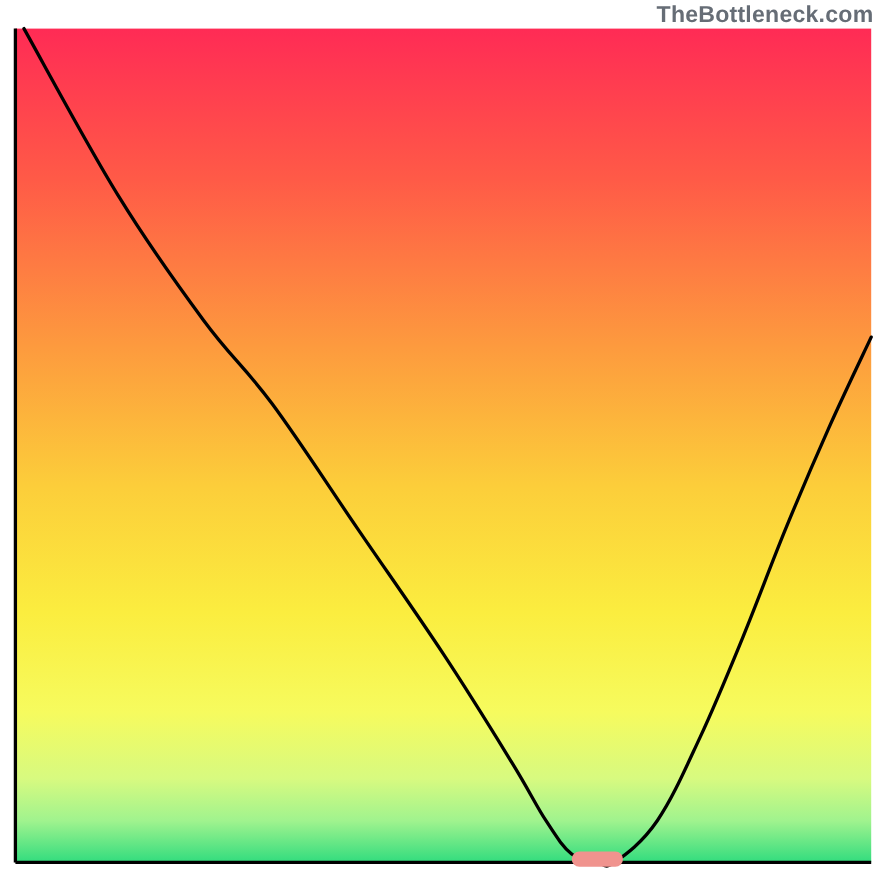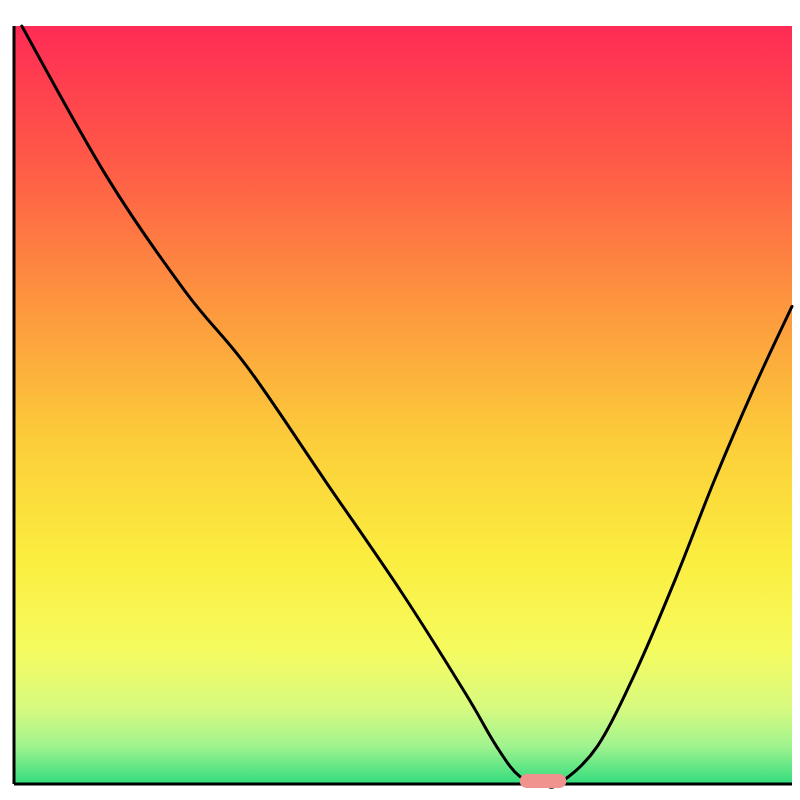--- a/index.html
+++ b/index.html
@@ -25,20 +25,21 @@
     letter-spacing: 0.2px;
     color: #666d76;
     z-index: 10;
   }
   svg { display: block; }
 </style>
 </head>
 <body>
 
 <div class="chart-wrap">
+  <div class="watermark">TheBottleneck.com</div>
   <svg id="chart-svg" width="800" height="800" viewBox="0 0 800 800">
     <defs>
       <linearGradient id="bg-grad" x1="0" y1="0" x2="0" y2="1">
           <stop offset="0%" stop-color="#ff2b55"></stop>
           <stop offset="18%" stop-color="#ff5a47"></stop>
           <stop offset="38%" stop-color="#fd9a3e"></stop>
           <stop offset="55.00000000000001%" stop-color="#fcce3a"></stop>
           <stop offset="70%" stop-color="#fbed3f"></stop>
           <stop offset="82%" stop-color="#f6fb5e"></stop>
           <stop offset="90%" stop-color="#d7fa80"></stop>

